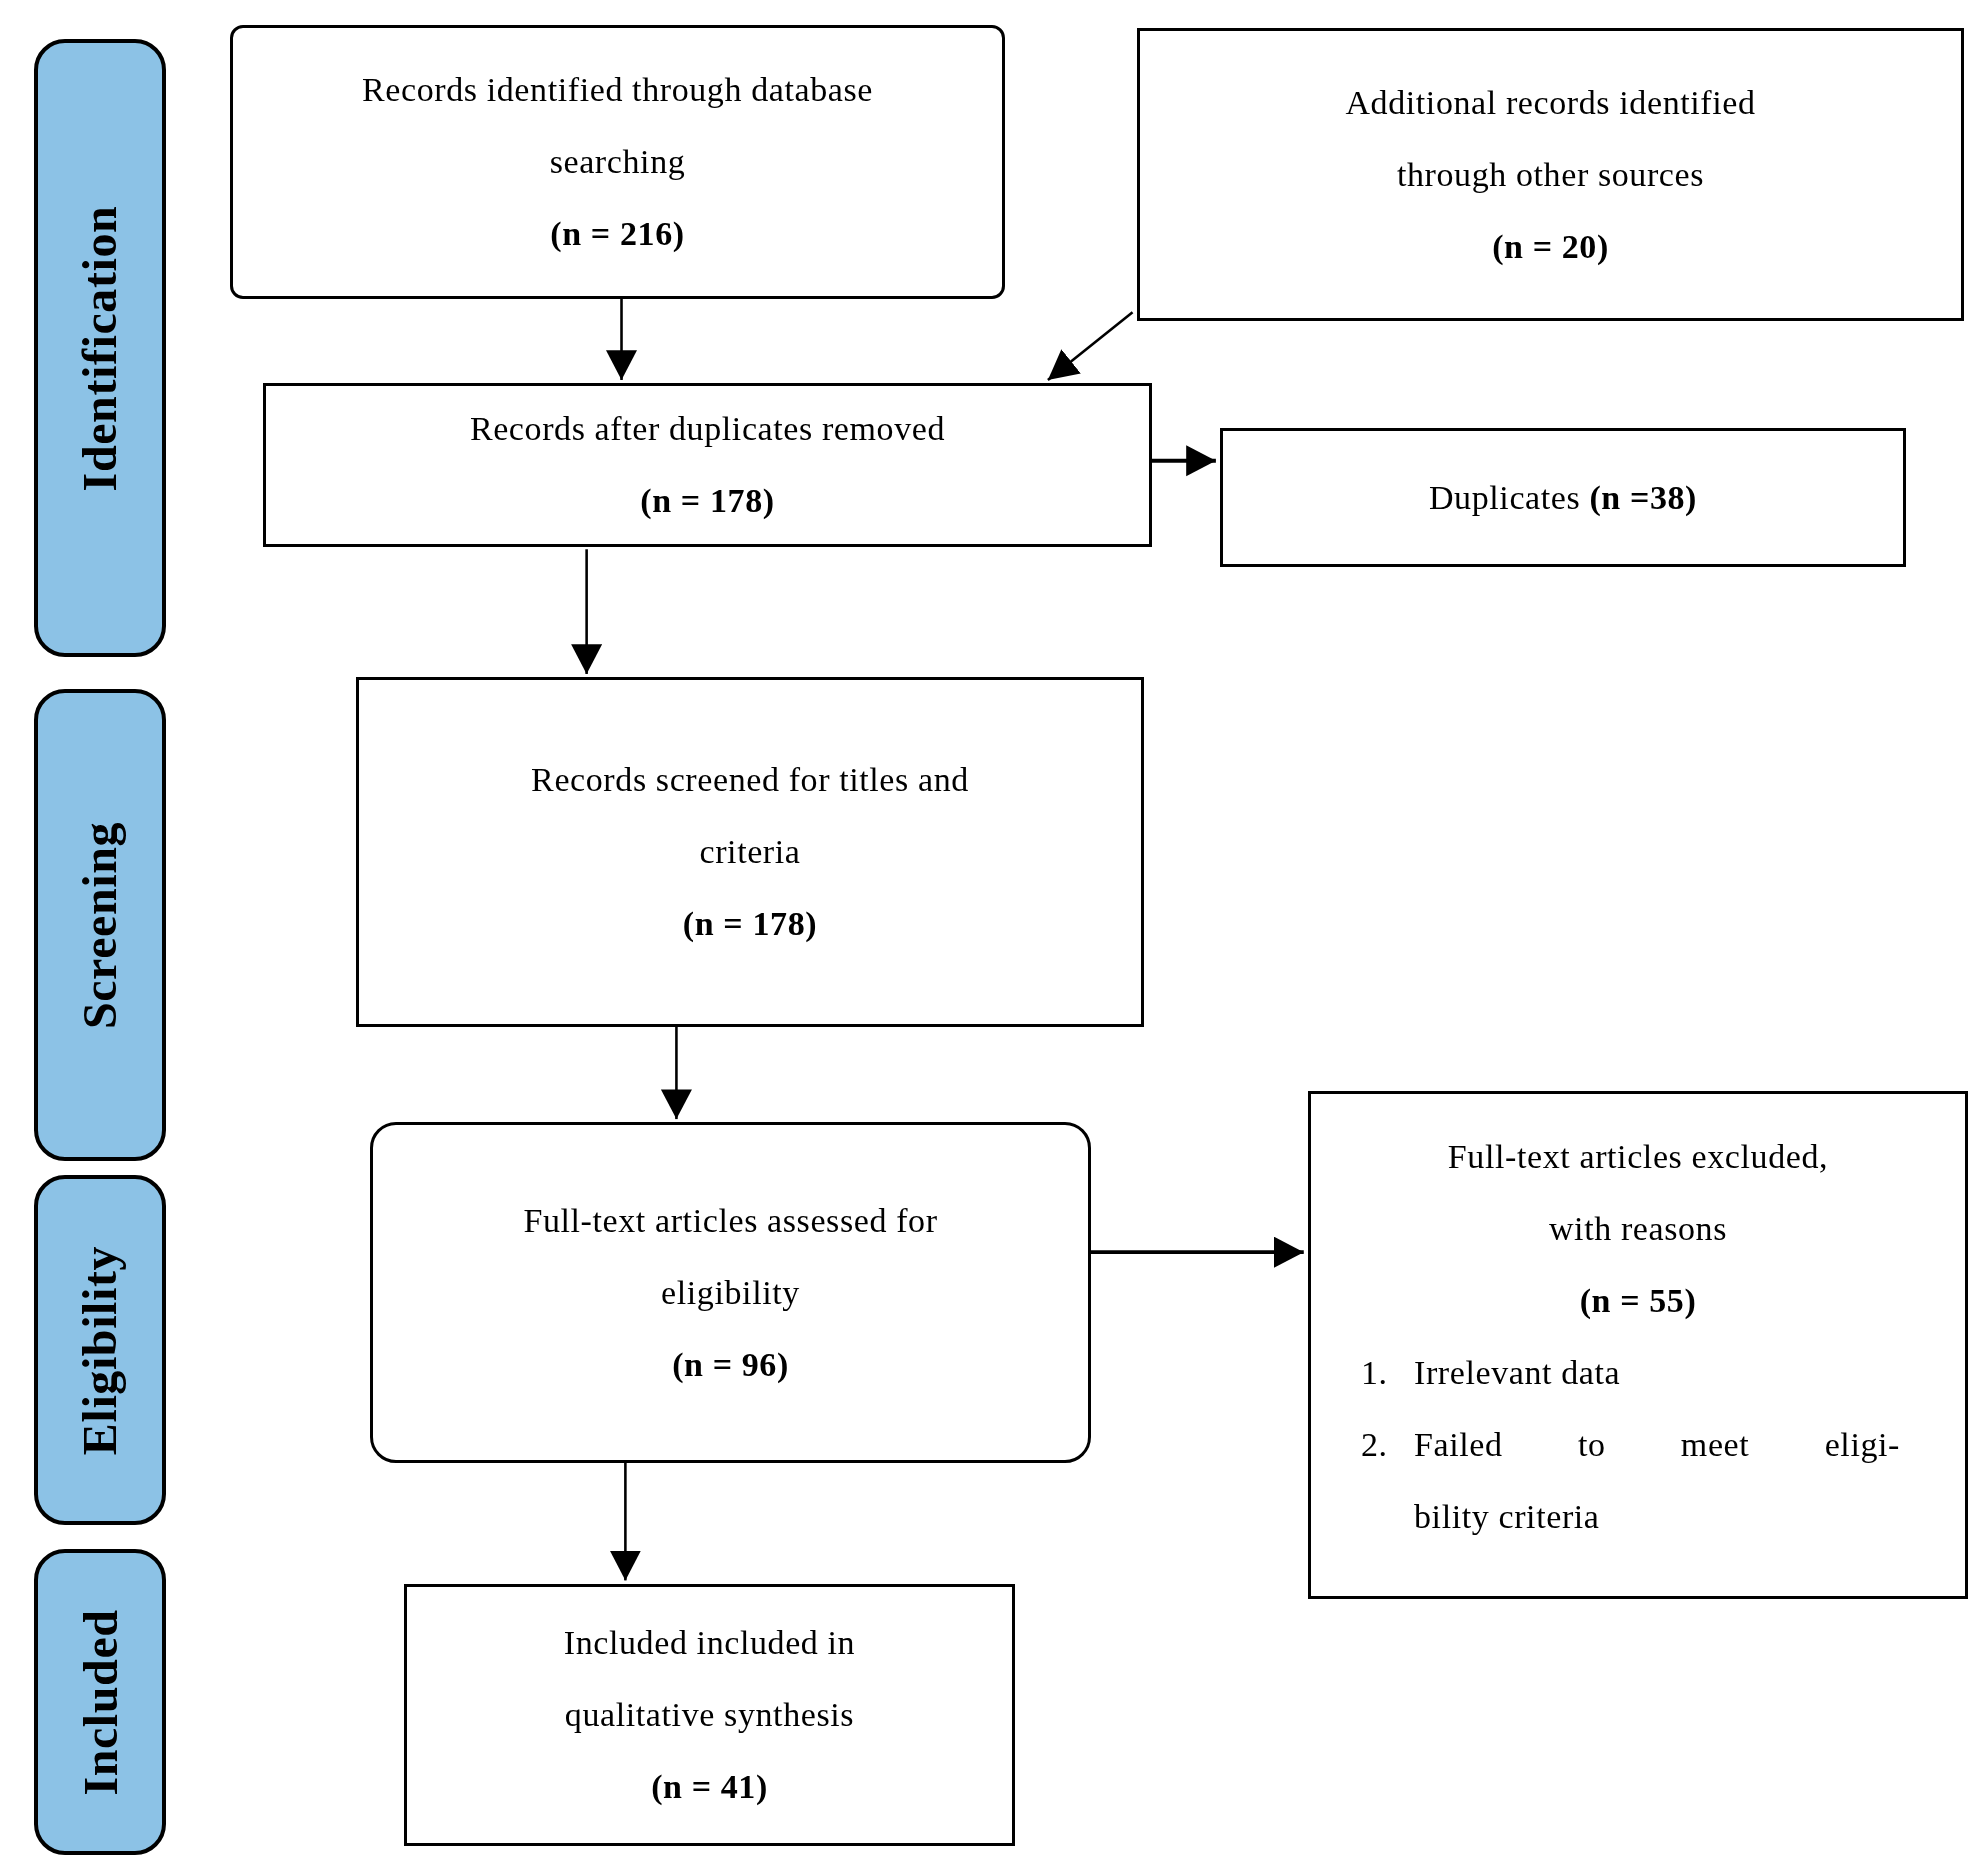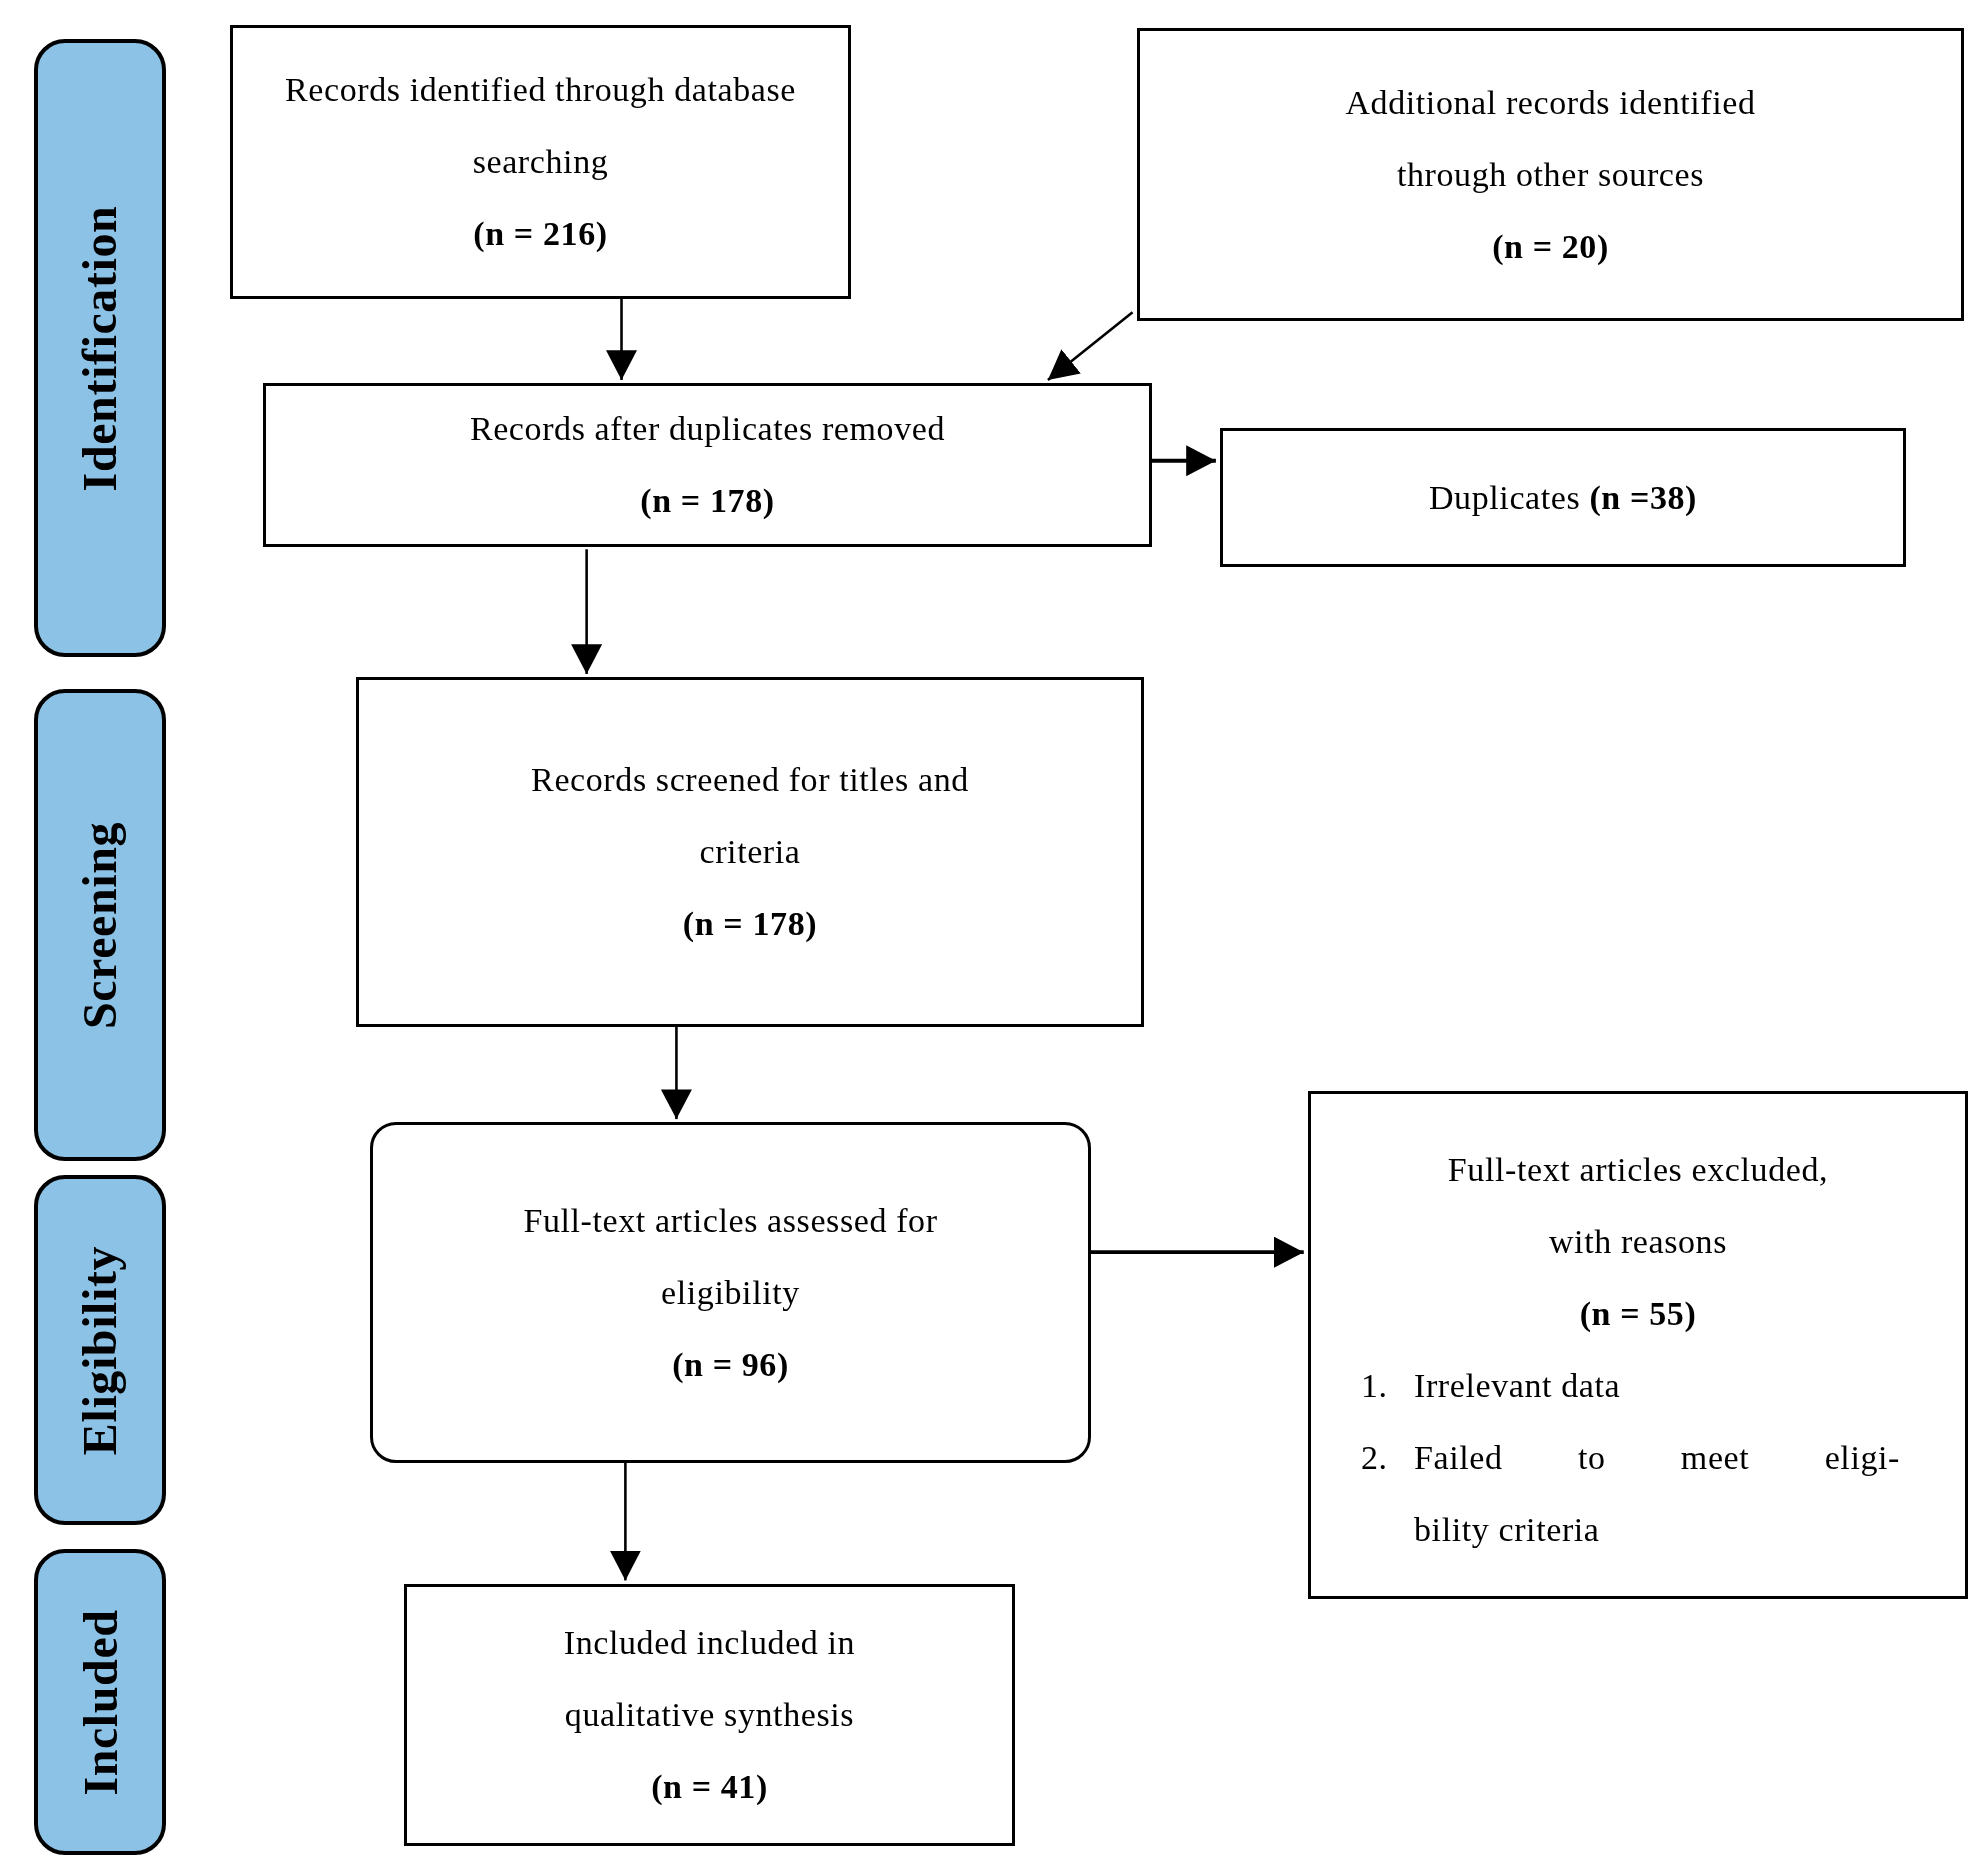--- a/index.html
+++ b/index.html
@@ -25,21 +25,21 @@
     position:absolute;box-sizing:border-box;background:#fff;border:3.2px solid #000;
     display:flex;flex-direction:column;justify-content:center;align-items:center;
     text-align:center;font-size:34px;line-height:72px;letter-spacing:0.6px;
   }
   .box .count{font-weight:bold;}
   .line{display:block;}
   
   .box.dup{flex-direction:row;align-items:center;}
   .box.dup .count{margin-left:9px;}
   
-  .box.excluded{justify-content:flex-start;padding-top:40px;}
+  .box.excluded{justify-content:flex-start;padding-top:27px;}
   .reason-row{
     display:flex;width:100%;box-sizing:border-box;
     padding-left:50px;padding-right:65px;text-align:left;
   }
   .reason-num{flex:0 0 53px;}
   .reason-text{flex:1;}
   .jline{display:block;text-align:justify;text-align-last:justify;}
   .pline{display:block;text-align:left;}
 </style>
 </head>
@@ -68,21 +68,21 @@
   <div class="stage" style="top:689px;height:472px;">
     <span class="vlabel">Screening</span>
   </div>
   <div class="stage" style="top:1175px;height:350px;">
     <span class="vlabel">Eligibility</span>
   </div>
   <div class="stage" style="top:1549px;height:306px;">
     <span class="vlabel">Included</span>
   </div>
 
-  <div class="box" style="left:230px;top:24.6px;width:621px;height:274px;">
+  <div class="box" style="left:230px;top:24.6px;width:775px;height:274px;border-radius:13px;">
     <span class="line">Records identified through database</span>
     <span class="line">searching</span>
     <span class="line count">(n = 216)</span>
   </div>
 
   <div class="box" style="left:1137px;top:28px;width:827px;height:293px;">
     <span class="line">Additional records identified</span>
     <span class="line">through other sources</span>
     <span class="line count">(n = 20)</span>
   </div>

